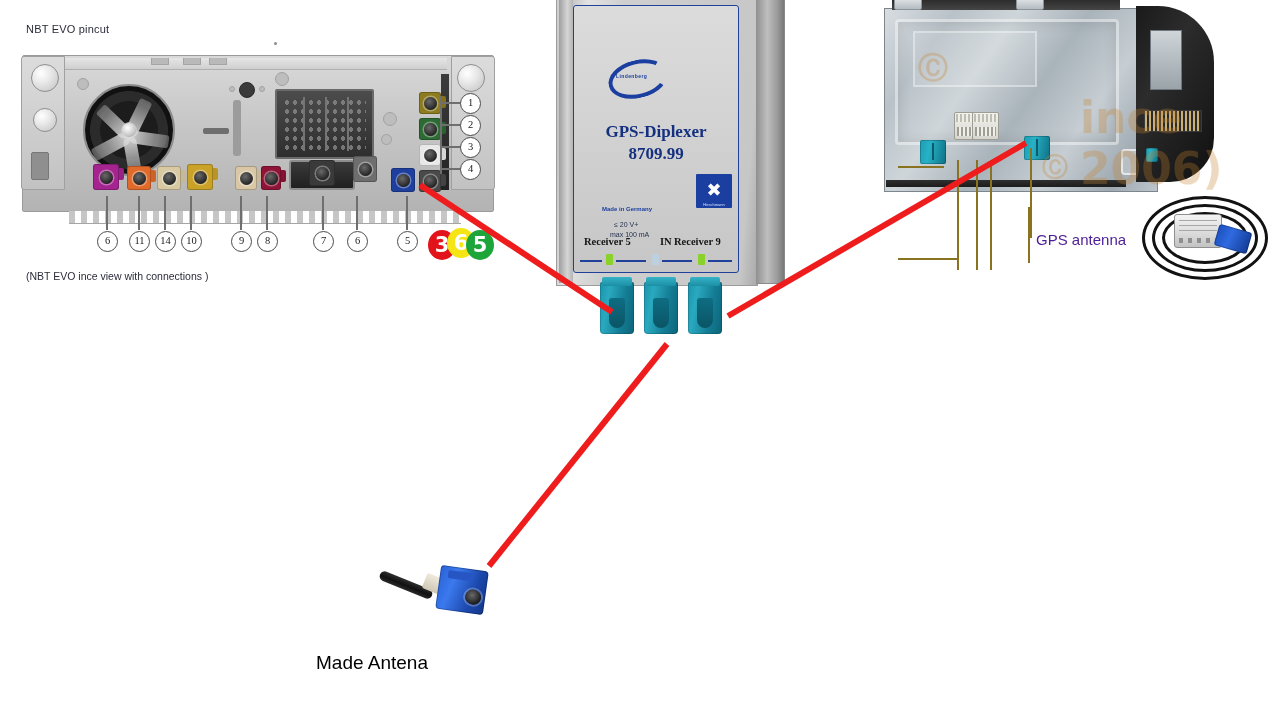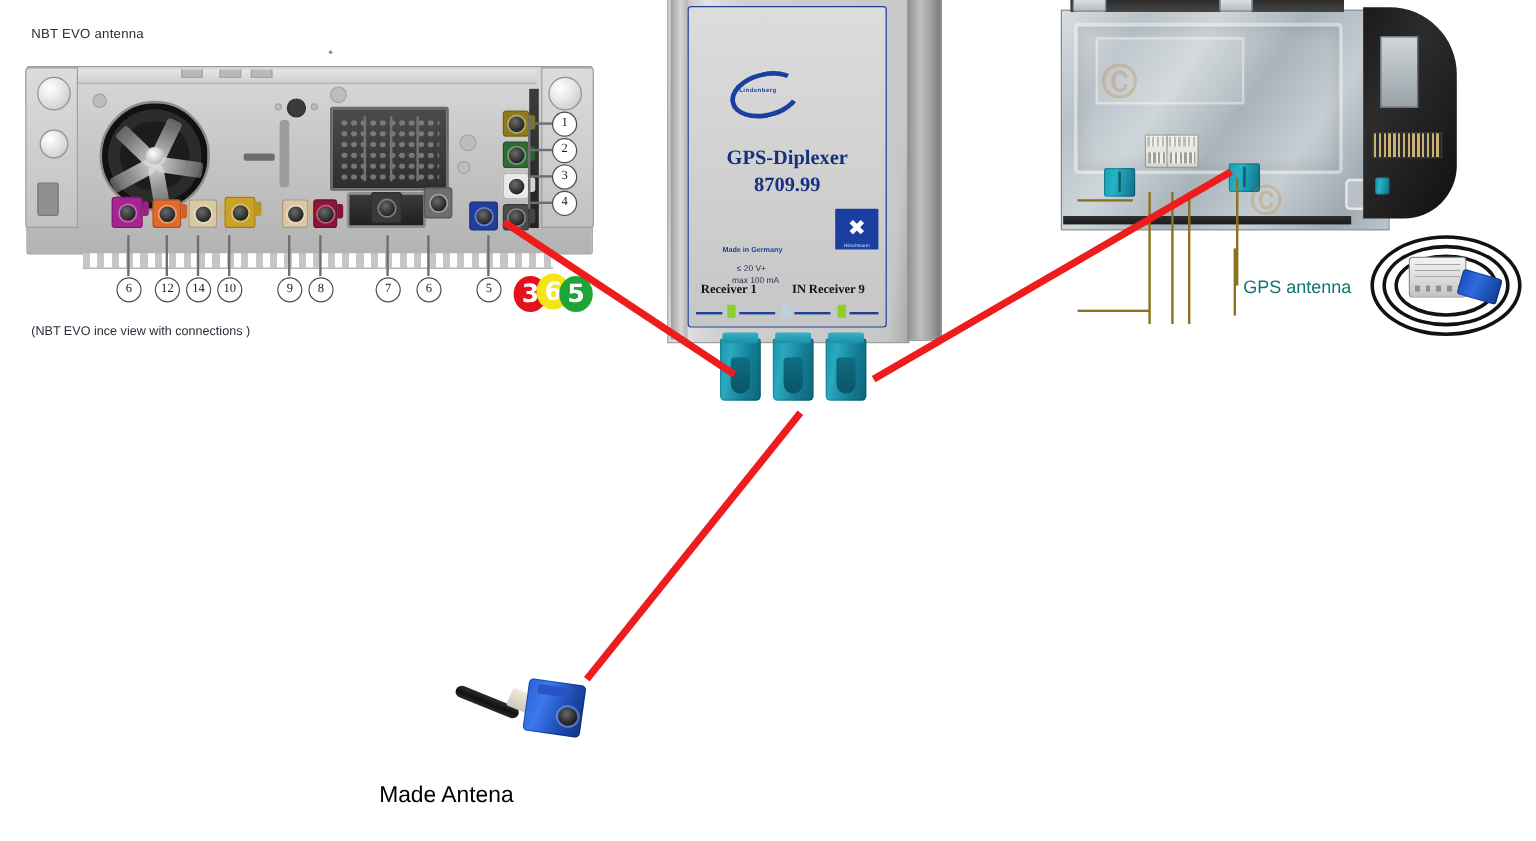--- a/index.html
+++ b/index.html
@@ -40,21 +40,21 @@
   }
   .big-label {
     position: absolute;
     font-size: 19px;
     color: #000000;
     white-space: nowrap;
   }
   .mid-label {
     position: absolute;
     font-size: 15px;
-    color: #0f766e;
+    color: #4c1d95;
     white-space: nowrap;
   }
 
   
   #headunit {
     position: absolute;
     left: 22px;
     top: 55px;
     width: 470px;
     height: 175px;
@@ -462,21 +462,21 @@
   }
 
   
   #redlines { position:absolute; left:0; top:0; width:1280px; height:701px; pointer-events:none; }
 </style>
 </head>
 <body>
 
 <div id="canvas">
 
-  <div class="title-label nosel" style="left:26px; top:23px;">NBT EVO antenna</div>
+  <div class="title-label nosel" style="left:26px; top:23px;">NBT EVO pincut</div>
 
   <div class="abs nosel" style="left:274px; top:42px; width:3px; height:3px; background:#8d8d8d; border-radius:50%;"></div>
 
   <div id="headunit">
     <div class="hu-body">
       <div class="hu-topstrip"></div>
       <div class="hu-notch" style="left:128px;"></div>
       <div class="hu-notch" style="left:160px;"></div>
       <div class="hu-notch" style="left:186px;"></div>
 
@@ -573,21 +573,21 @@
   <div class="lead-v" style="left:138px; top:196px; height:34px;"></div>
   <div class="lead-v" style="left:164px; top:196px; height:34px;"></div>
   <div class="lead-v" style="left:190px; top:196px; height:34px;"></div>
   <div class="lead-v" style="left:240px; top:196px; height:34px;"></div>
   <div class="lead-v" style="left:266px; top:196px; height:34px;"></div>
   <div class="lead-v" style="left:322px; top:196px; height:34px;"></div>
   <div class="lead-v" style="left:356px; top:196px; height:34px;"></div>
   <div class="lead-v" style="left:406px; top:196px; height:34px;"></div>
 
   <div class="callout" style="left:97px;  top:231px;">6</div>
-  <div class="callout" style="left:129px; top:231px;">12</div>
+  <div class="callout" style="left:129px; top:231px;">11</div>
   <div class="callout" style="left:155px; top:231px;">14</div>
   <div class="callout" style="left:181px; top:231px;">10</div>
   <div class="callout" style="left:231px; top:231px;">9</div>
   <div class="callout" style="left:257px; top:231px;">8</div>
   <div class="callout" style="left:313px; top:231px;">7</div>
   <div class="callout" style="left:347px; top:231px;">6</div>
   <div class="callout" style="left:397px; top:231px;">5</div>
 
   <div class="caption-label nosel" style="left:26px; top:270px;">(NBT EVO ince view with connections )</div>
 
@@ -612,21 +612,21 @@
 
         <div class="dx-made">Made in Germany</div>
         <div class="dx-spec1">≤ 20 V+</div>
         <div class="dx-spec2">max 100 mA</div>
 
         <div class="dx-certmark">
           <div class="glyph">✖</div>
           <div class="sub">Hirschmann</div>
         </div>
 
-        <div class="port-name" style="left:10px;  top:230px;">Receiver 1</div>
+        <div class="port-name" style="left:10px;  top:230px;">Receiver 5</div>
         <div class="port-name" style="left:86px;  top:230px;">IN</div>
         <div class="port-name" style="left:100px; top:230px;">Receiver 9</div>
 
         <div class="port-led" style="left:32px;  top:248px; background:#8bd12b;"></div>
         <div class="port-led" style="left:78px;  top:248px; background:#bcd0e0;"></div>
         <div class="port-led" style="left:124px; top:248px; background:#8bd12b;"></div>
 
         <div class="dx-underline" style="left:6px;  top:254px; width:22px;"></div>
         <div class="dx-underline" style="left:42px; top:254px; width:30px;"></div>
         <div class="dx-underline" style="left:88px; top:254px; width:30px;"></div>
@@ -675,20 +675,21 @@
     <div class="veh-white-conn" style="left:70px; top:112px;">
         <span class="cap"></span>
         <span class="pins2"></span>
       </div>
     <div class="veh-white-conn" style="left:88px; top:112px;">
         <span class="cap"></span>
         <span class="pins2"></span>
       </div>
 
     <div class="watermark" style="left:34px; top:48px; font-size:30px;">Ⓒ</div>
+    <div class="watermark" style="left:196px; top:92px; font-size:44px;">ince 2006)</div>
     <div class="watermark" style="left:158px; top:150px; font-size:26px;">Ⓒ</div>
   </div>
 
   <div class="gold-h" style="left:898px; top:166px; width:46px;"></div>
   <div class="gold-v" style="left:957px; top:160px; height:110px;"></div>
   <div class="gold-v" style="left:976px; top:160px; height:110px;"></div>
   <div class="gold-v" style="left:990px; top:160px; height:110px;"></div>
   <div class="gold-v" style="left:1030px; top:148px; height:90px;"></div>
   <div class="gold-h" style="left:898px; top:258px; width:60px;"></div>
   <div class="gold-v" style="left:1028px; top:207px; height:56px;"></div>

